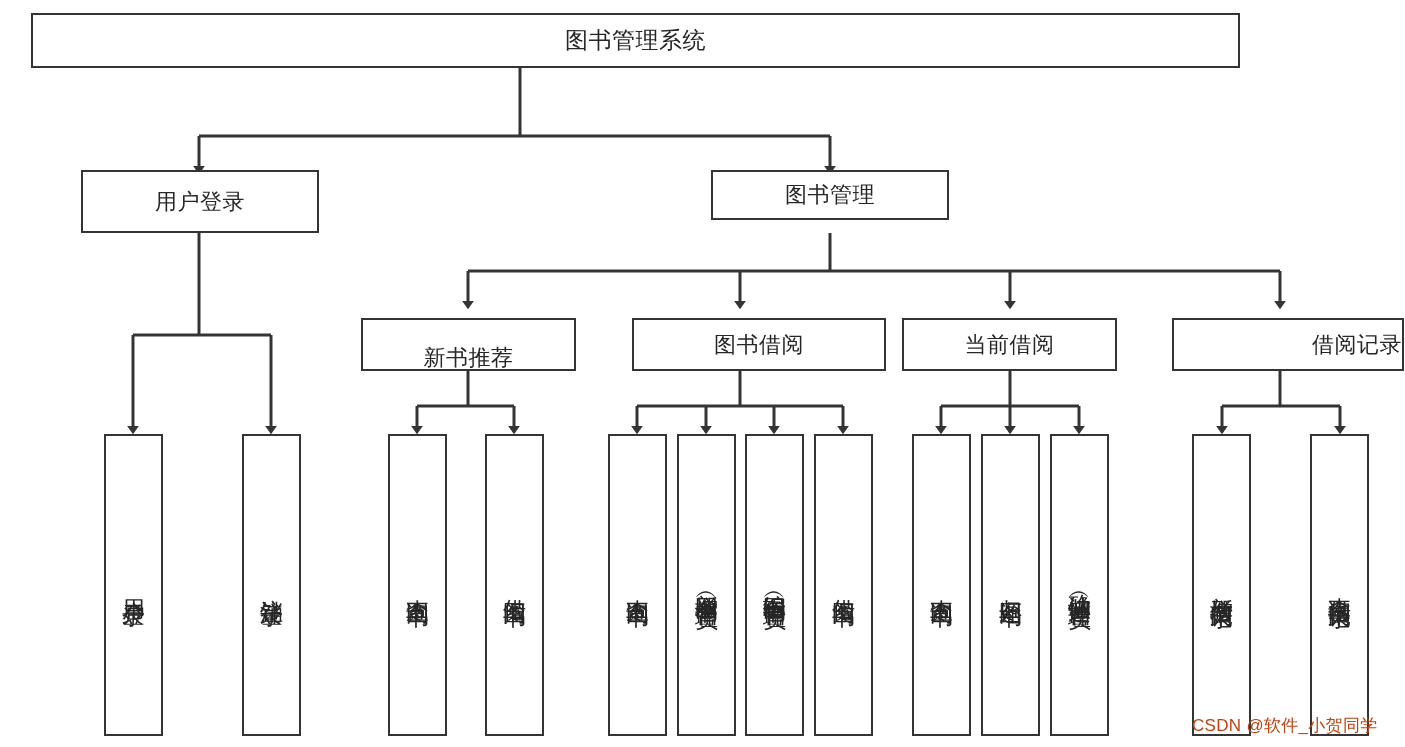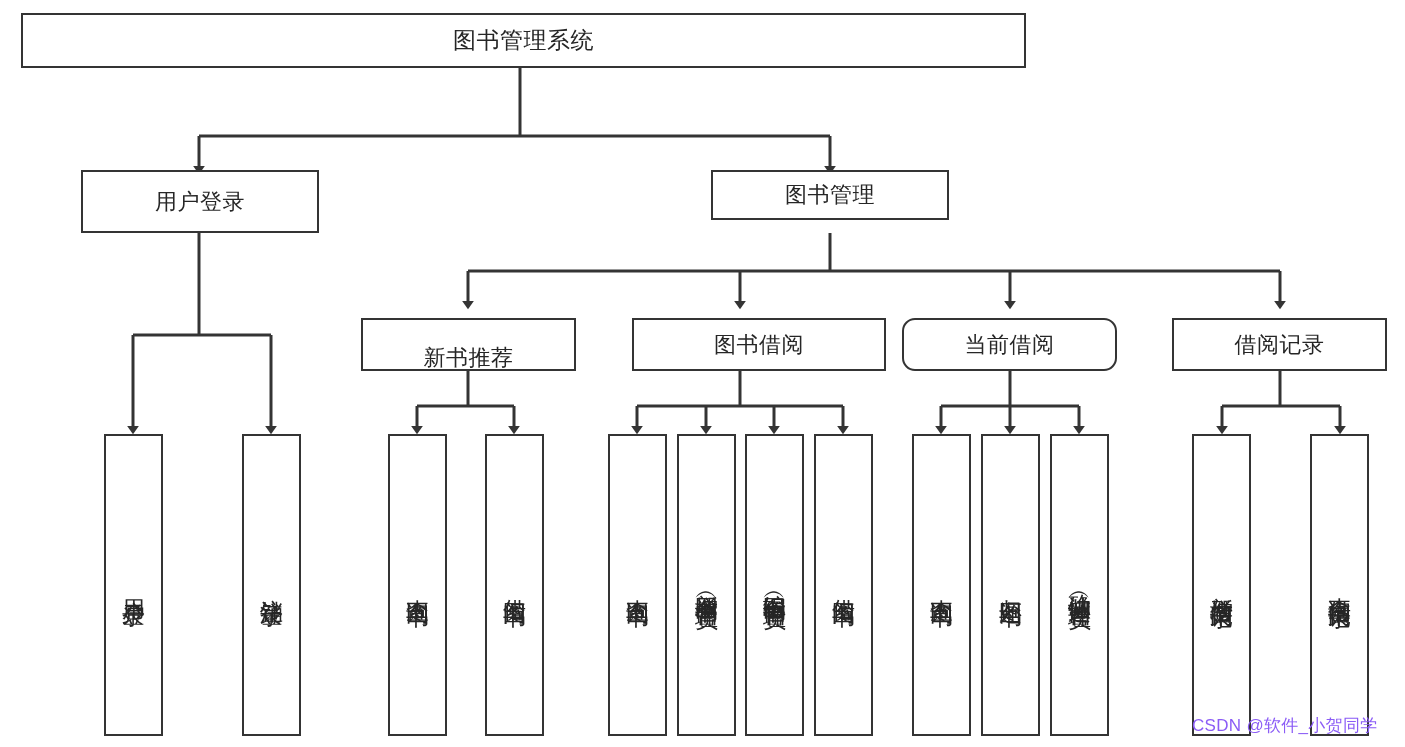--- a/index.html
+++ b/index.html
@@ -51,21 +51,21 @@
     letter-spacing: 2px;
     font-size: 23px;
     line-height: 1;
   }
   .node.root .label { font-size: 23px; }
   .watermark {
     position: absolute;
     left: 1192px;
     top: 714px;
     font-size: 17px;
-    color: #8b5cf6;
+    color: #c2410c;
     white-space: nowrap;
     z-index: 5;
     letter-spacing: 0.3px;
   }
 </style>
 </head>
 <body>
 
 <div id="canvas">
 
@@ -114,41 +114,41 @@
       <path d="M1010,406 L1010,428" marker-end="url(#arrow)"></path>
       <path d="M1079,406 L1079,428" marker-end="url(#arrow)"></path>
 
       <path d="M1280,371 L1280,406"></path>
       <path d="M1222,406 L1340,406"></path>
       <path d="M1222,406 L1222,428" marker-end="url(#arrow)"></path>
       <path d="M1340,406 L1340,428" marker-end="url(#arrow)"></path>
     </g>
   </svg>
 
-  <div class="node root" style="left:21px; top:13px; width:1005px; height:55px;">
+  <div class="node root" style="left:31px; top:13px; width:1209px; height:55px;">
     <span class="label">图书管理系统</span>
   </div>
 
   <div class="node" style="left:81px; top:170px; width:238px; height:63px;">
     <span class="label">用户登录</span>
   </div>
   <div class="node" style="left:711px; top:170px; width:238px; height:50px;">
     <span class="label">图书管理</span>
   </div>
 
   <div class="node" style="left:361px; top:318px; width:215px; height:53px;align-items:flex-end;">
     <span class="label">新书推荐</span>
   </div>
   <div class="node" style="left:632px; top:318px; width:254px; height:53px;">
     <span class="label">图书借阅</span>
   </div>
-  <div class="node" style="left:902px; top:318px; width:215px; height:53px;border-radius:13px;">
+  <div class="node" style="left:902px; top:318px; width:215px; height:53px;">
     <span class="label">当前借阅</span>
   </div>
-  <div class="node" style="left:1172px; top:318px; width:215px; height:53px;">
+  <div class="node" style="left:1172px; top:318px; width:232px; height:53px;justify-content:flex-end;">
     <span class="label">借阅记录</span>
   </div>
 
   <div class="node vertical" style="left:104px; top:434px; width:59px; height:302px;">
     <span class="label">用户登录</span>
   </div>
   <div class="node vertical" style="left:242px; top:434px; width:59px; height:302px;">
     <span class="label">注销登录</span>
   </div>
 

